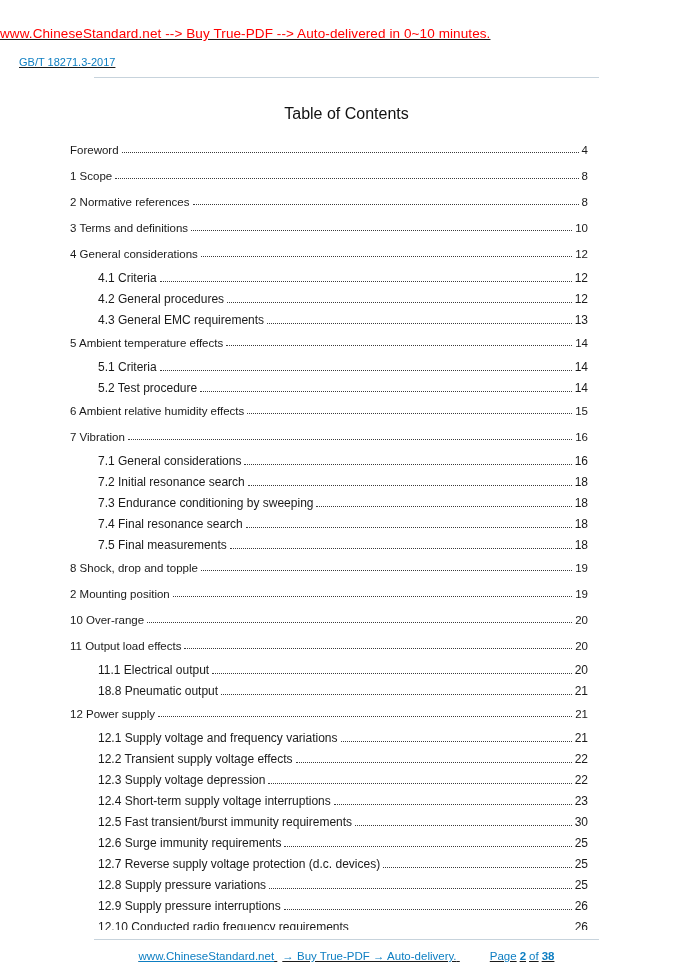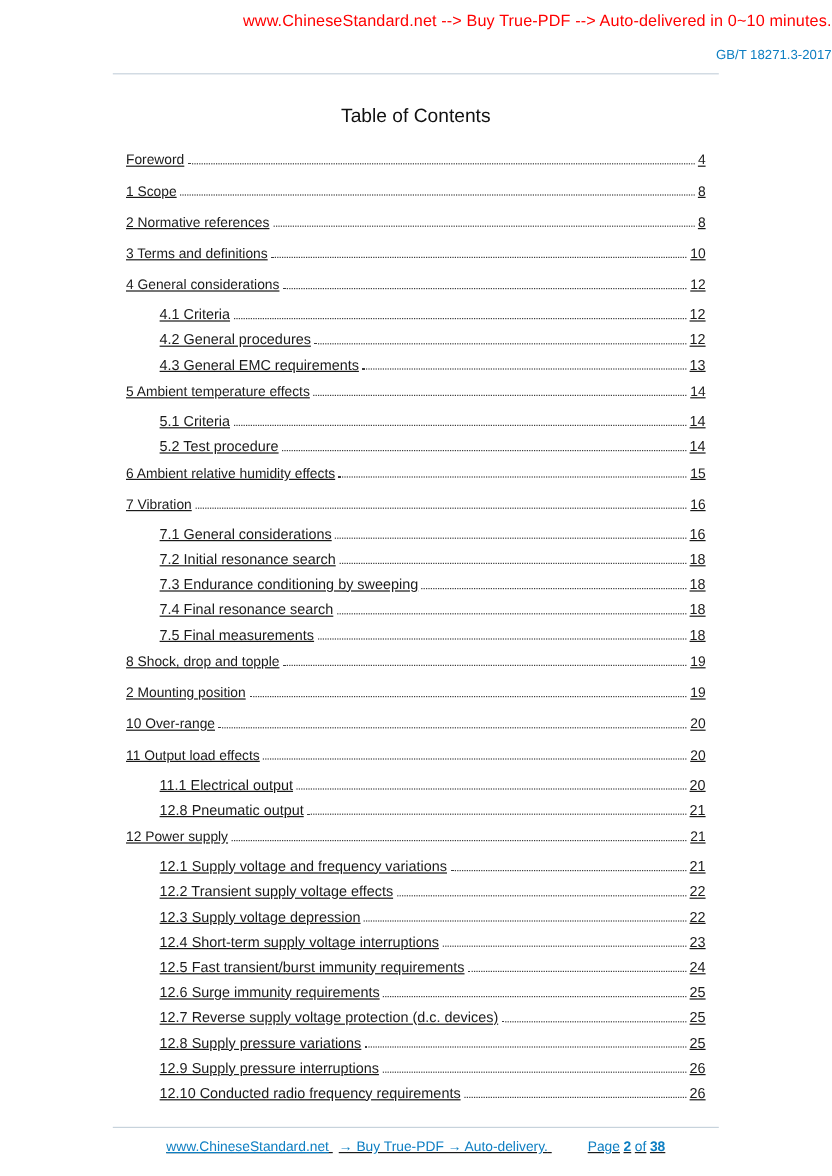--- a/index.html
+++ b/index.html
@@ -11,21 +11,21 @@
   }
   .page {
     width: 693px;
     height: 980px;
     margin: 0 auto;
     background: #ffffff;
     display: flex;
     flex-direction: column;
     overflow: hidden;
   }
-  .header { text-align: right; padding-top: 10px; }
+  .header { text-align: left; padding-top: 26px; text-decoration: underline; }
   .notice {
     color: var(--red, #ff0000);
     font-size: 13.5px;
     letter-spacing: 0.1px;
   }
   .doc-number {
     color: var(--blue, #0d7ec2);
     font-size: 11px;
     margin-top: 15px;
     margin-left: 19px;
@@ -38,23 +38,22 @@
   }
   .title {
     text-align: center;
     font-size: 16px;
     font-weight: normal;
     color: #111111;
     margin-top: 27px;
   }
   .toc {
     flex: 1;
-    padding: 14px 105px 0 105px;
+    padding: 14px 105px 0 70px;
     overflow: hidden;
-    text-decoration: underline;
   }
   .toc-row {
     display: flex;
     align-items: flex-end;
   }
   .toc-row.level-1 {
     font-size: 11.5px;
     padding: 7px 0 7px 0;
     color: #1a1a1a;
   }
@@ -215,21 +214,21 @@
         <span class="toc-label">11 Output load effects</span>
         <span class="leader"></span>
         <span class="toc-page">20</span>
       </div>
       <div class="toc-row level-2">
         <span class="toc-label">11.1 Electrical output</span>
         <span class="leader"></span>
         <span class="toc-page">20</span>
       </div>
       <div class="toc-row level-2">
-        <span class="toc-label">12.8 Pneumatic output</span>
+        <span class="toc-label">18.8 Pneumatic output</span>
         <span class="leader"></span>
         <span class="toc-page">21</span>
       </div>
       <div class="toc-row level-1">
         <span class="toc-label">12 Power supply</span>
         <span class="leader"></span>
         <span class="toc-page">21</span>
       </div>
       <div class="toc-row level-2">
         <span class="toc-label">12.1 Supply voltage and frequency variations</span>
@@ -247,21 +246,21 @@
         <span class="toc-page">22</span>
       </div>
       <div class="toc-row level-2">
         <span class="toc-label">12.4 Short-term supply voltage interruptions</span>
         <span class="leader"></span>
         <span class="toc-page">23</span>
       </div>
       <div class="toc-row level-2">
         <span class="toc-label">12.5 Fast transient/burst immunity requirements</span>
         <span class="leader"></span>
-        <span class="toc-page">24</span>
+        <span class="toc-page">30</span>
       </div>
       <div class="toc-row level-2">
         <span class="toc-label">12.6 Surge immunity requirements</span>
         <span class="leader"></span>
         <span class="toc-page">25</span>
       </div>
       <div class="toc-row level-2">
         <span class="toc-label">12.7 Reverse supply voltage protection (d.c. devices)</span>
         <span class="leader"></span>
         <span class="toc-page">25</span>

